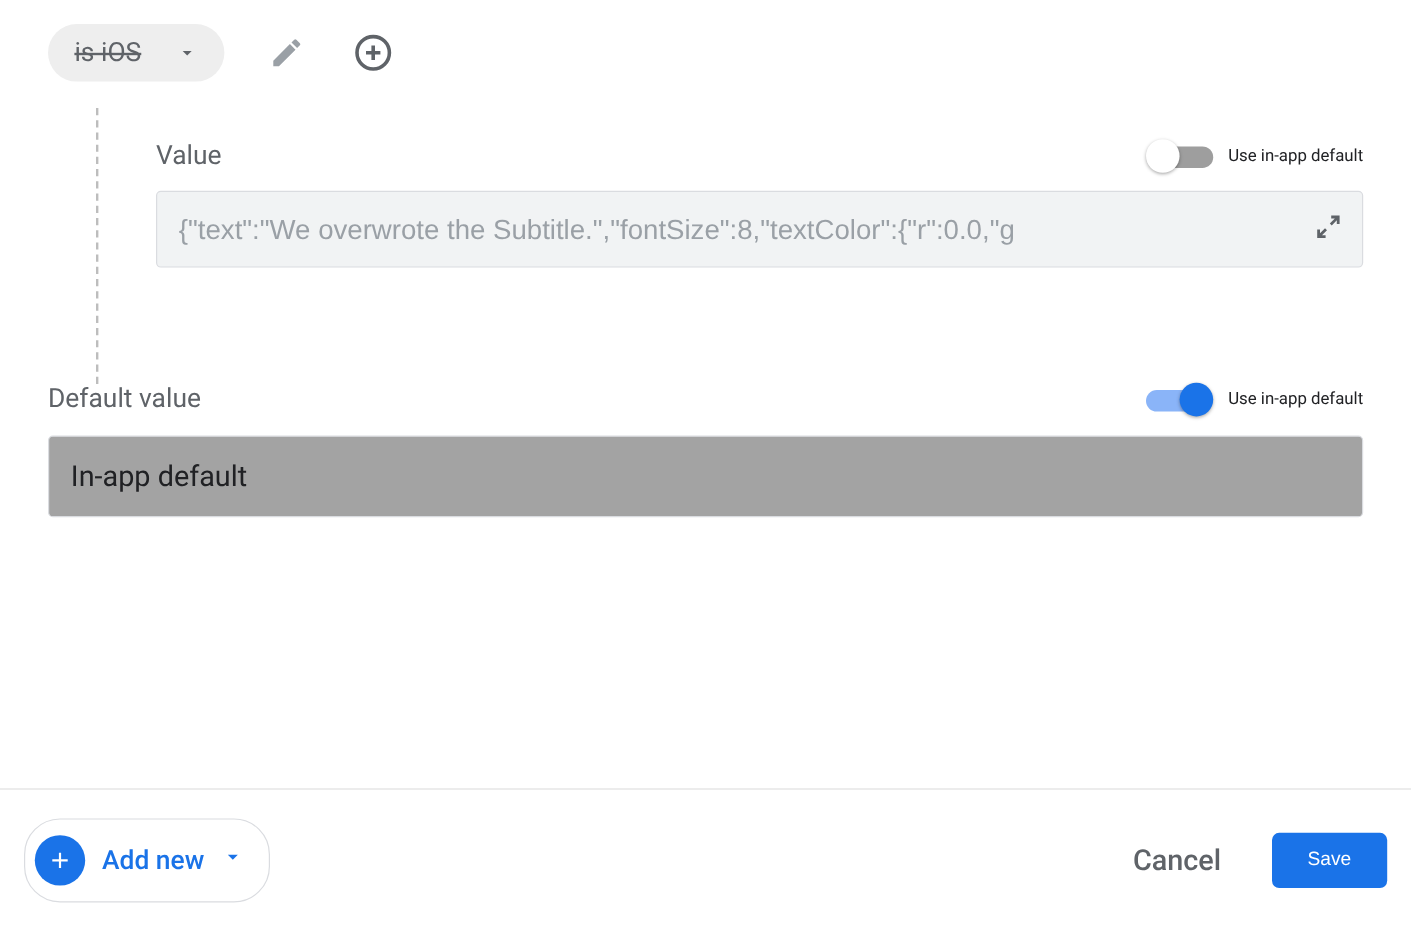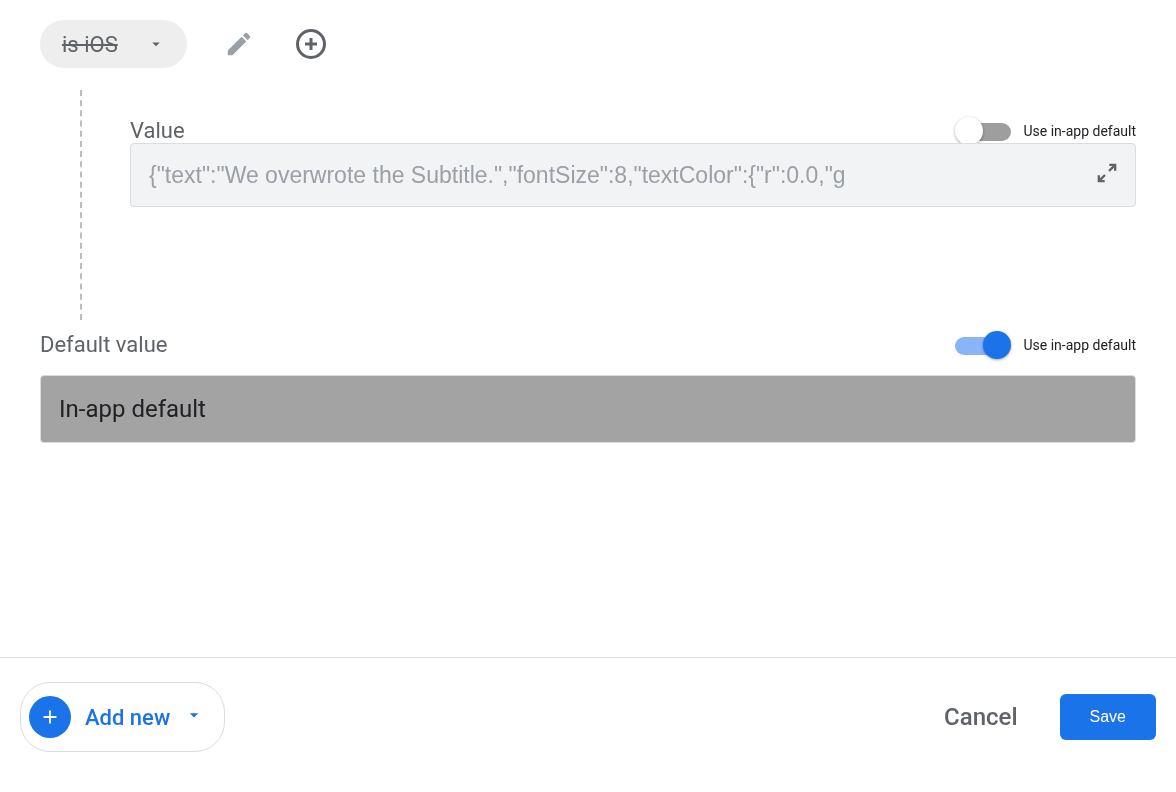--- a/index.html
+++ b/index.html
@@ -64,22 +64,23 @@
     border-left: 2px dashed #bdbdbd;
     margin-right: 48px;
     min-height: 230px;
   }
   .value-block {
     flex: 1;
     padding-top: 28px;
   }
   .value-header {
     display: flex;
-    align-items: flex-end;
+    align-items: flex-start;
     justify-content: space-between;
+    margin-bottom: 16px;
     padding-right: 20px;
   }
   .value-label {
     font-size: 22px;
     color: #5f6368;
   }
   .toggle-group {
     display: flex;
     align-items: center;
     gap: 12px;
@@ -146,21 +147,21 @@
   }
   .expand-icon {
     position: absolute;
     right: 14px;
     top: 50%;
     transform: translateY(-50%);
     cursor: pointer;
     color: #5f6368;
   }
   .default-section {
-    margin-top: 12px;
+    margin-top: 0;
   }
   .default-header {
     display: flex;
     align-items: center;
     justify-content: space-between;
     padding-right: 20px;
     margin-bottom: 18px;
   }
   .default-input {
     margin-right: 20px;

